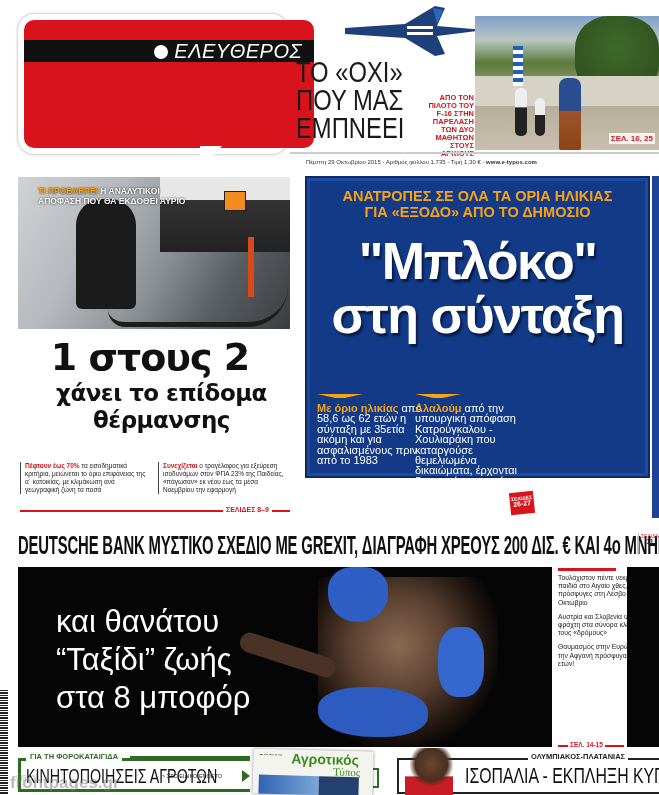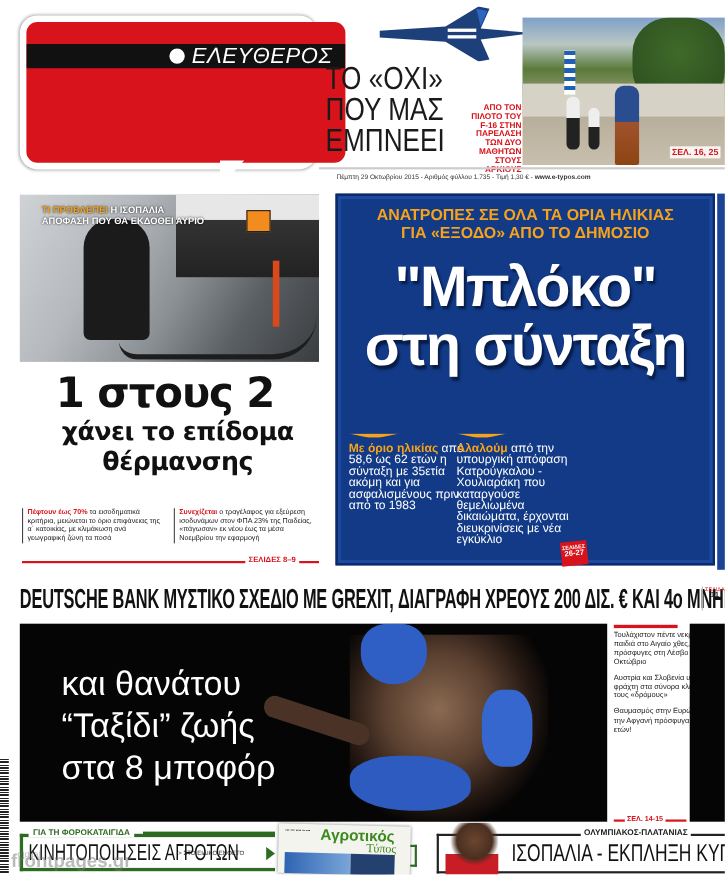--- a/index.html
+++ b/index.html
@@ -48,21 +48,21 @@
   .heat-h2 { position: absolute; left: 0; top: 380px; width: 300px; text-align: center; font-family: "DejaVu Sans", sans-serif; font-weight: bold; font-size: 23px; line-height: 27px; letter-spacing: -0.5px; padding-left: 23px; }
   .heat-col { position: absolute; top: 462px; width: 130px; font-size: 6.5px; line-height: 8px; color: #222; padding-left: 4px; border-left: 1px solid #444; }
   .heat-col .hl { color: #d8131b; font-weight: bold; }
   .heat-col1 { left: 20px; }
   .heat-col2 { left: 158px; }
   .heat-pages { position: absolute; left: 20px; top: 507px; width: 270px; height: 8px; }
   .heat-pages .line { position: absolute; left: 0; top: 3px; width: 100%; height: 2px; background: #d8131b; }
   .heat-pages .lbl { position: absolute; right: 18px; top: -1px; background: #fff; padding: 0 3px; color: #d8131b; font-weight: bold; font-size: 7px; }
 
   
-  .pension { position: absolute; left: 305px; top: 176px; width: 345px; height: 338px; background: #123a86; border: 2px solid #0b2a66; box-shadow: inset 0 0 0 3px #1d4aa0; }
+  .pension { position: absolute; left: 305px; top: 176px; width: 345px; height: 302px; background: #123a86; border: 2px solid #0b2a66; box-shadow: inset 0 0 0 3px #1d4aa0; }
   .pension-right-strip { position: absolute; left: 652px; top: 176px; width: 7px; height: 342px; background: #1b4396; }
   .pen-kicker { position: absolute; left: 0; top: 10px; width: 100%; text-align: center; color: #f6a21a; font-weight: bold; font-size: 14.5px; line-height: 16px; }
   .pen-h1 { position: absolute; left: 0; top: 56px; width: 100%; text-align: center; color: #fff; font-weight: bold; font-size: 52px; line-height: 54px; letter-spacing: -1.5px; text-shadow: 2px 3px 2px #071c47; }
   .pen-h2 { position: absolute; left: 0; top: 162px; width: 100%; text-align: center; color: #fff; font-size: 36px; line-height: 38px; letter-spacing: -0.5px; text-shadow: 2px 3px 2px #071c47; }
   .pen-col { position: absolute; top: 216px; width: 112px; color: #fff; font-size: 11px; line-height: 10.4px; }
   .pen-col .bar { display: block; width: 46px; height: 4px; background: #f6a21a; margin: 0 0 5px 0; clip-path: polygon(0 0, 100% 0, 60% 100%, 40% 100%); }
   .pen-col .hl { color: #f6a21a; font-weight: bold; }
   .pen-col1 { left: 10px; }
   .pen-col2 { left: 108px; }
   .pen-col3 { left: 240px; width: 100px; }
@@ -163,21 +163,21 @@
 
 <div class="dateline"><span>Πέμπτη 29 Οκτωβρίου 2015 - Αριθμός φύλλου 1.735 - Τιμή 1,30 € - </span><b>www.e-typos.com</b></div>
 
 <div class="heat-photo">
   <div class="truck"></div>
   <div class="plate"></div>
   <div class="worker"></div>
   <div class="pole"></div>
   <div class="hose"></div>
   <div class="heat-kicker">
-    <span class="hl">ΤΙ ΠΡΟΒΛΕΠΕΙ</span><span> Η ΙΣΟΠΑΛΙΑ</span><br>
+    <span class="hl">ΤΙ ΠΡΟΒΛΕΠΕΙ</span><span> Η ΑΝΑΛΥΤΙΚΟΙ</span><br>
     <span>ΑΠΟΦΑΣΗ ΠΟΥ ΘΑ ΕΚΔΟΘΕΙ ΑΥΡΙΟ</span>
   </div>
 </div>
 <div class="heat-h1">1 στους 2</div>
 <div class="heat-h2">
   <div>χάνει το επίδομα</div>
   <div>θέρμανσης</div>
 </div>
 <div class="heat-col heat-col1"><span class="hl">Πέφτουν έως 70%</span><span> τα εισοδηματικά κριτήρια, μειώνεται το όριο επιφάνειας της α΄ κατοικίας, με κλιμάκωση ανά γεωγραφική ζώνη τα ποσά</span></div>
 <div class="heat-col heat-col2"><span class="hl">Συνεχίζεται</span><span> ο τραγέλαφος για εξεύρεση ισοδυνάμων στον ΦΠΑ 23% της Παιδείας, «πάγωσαν» εκ νέου έως τα μέσα Νοεμβρίου την εφαρμογή</span></div>

